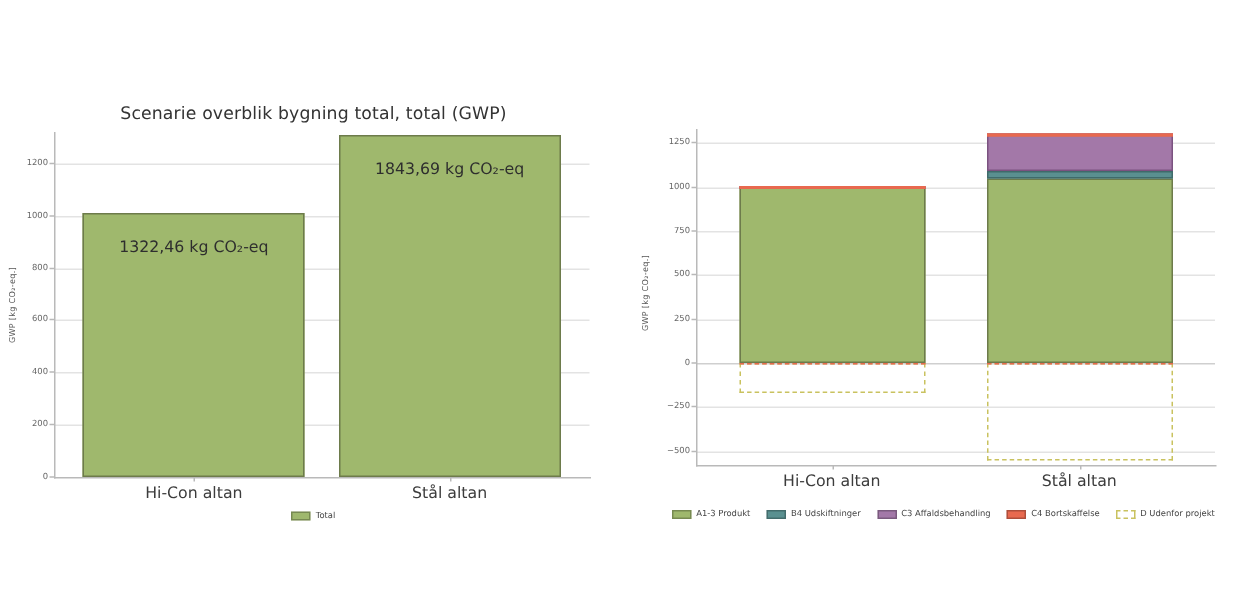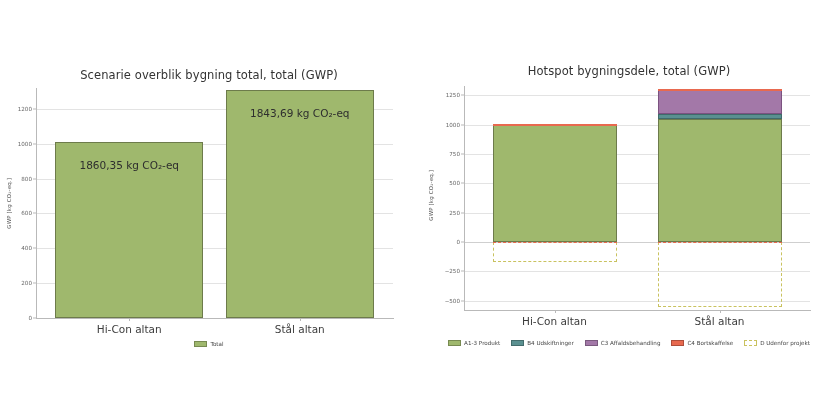--- a/index.html
+++ b/index.html
@@ -159,36 +159,35 @@
         <div class="ytick-mark" style="left:33px;top:108.9090909090909px;"></div>
       </div>
     <div id="left-xticks">
         <div class="xtick-mark" style="left:129.25px;top:318px;"></div>
         <div class="xtick-label" style="left:49.25px;width:160px;top:323px;">Hi-Con altan</div>
         <div class="xtick-mark" style="left:299.75px;top:318px;"></div>
         <div class="xtick-label" style="left:219.75px;width:160px;top:323px;">Stål altan</div>
       </div>
     <div id="left-bars">
         <div class="bar bar-outline" style="left:55.25px;top:142.30265151515152px;width:148px;height:175.69734848484848px;background:#9fb86d;border-color:#6d7b4b;"></div>
-        <div class="bar-datalabel" style="left:55.25px;width:148px;top:159.30265151515152px;">1860,35 kg CO₂-eq</div>
+        <div class="bar-datalabel" style="left:55.25px;width:148px;top:159.30265151515152px;">1322,46 kg CO₂-eq</div>
         <div class="bar bar-outline" style="left:225.75px;top:90.39060606060607px;width:148px;height:227.60939393939393px;background:#9fb86d;border-color:#6d7b4b;"></div>
         <div class="bar-datalabel" style="left:225.75px;width:148px;top:107.39060606060607px;">1843,69 kg CO₂-eq</div>
       </div>
 
     <div class="legend" style="left:0;right:0;top:341px;" id="left-legend">
         <div class="legend-item">
           <span class="swatch" style="background: rgb(159, 184, 109); border: 1px solid rgba(0, 0, 0, 0.25);"></span>
           <span>Total</span>
         </div>
       </div>
   </div>
 
   <div class="panel" id="panel-right">
 
-    <div class="chart-title" style="top:64px;">Hotspot bygningsdele, total (GWP)</div>
 
     <div class="ylabel" style="left:8px;top:170px;">GWP [kg CO₂-eq.]</div>
 
     <div class="plot" id="right-plot" style="left:44px;top:86px;width:346px;height:224px;">
     <div class="gridline" style="top:214.6178010471204px;"></div>
         <div class="gridline" style="top:185.29842931937173px;"></div>
         <div class="zeroline" style="top:155.97905759162305px;"></div>
         <div class="gridline" style="top:126.65968586387436px;"></div>
         <div class="gridline" style="top:97.34031413612564px;"></div>
         <div class="gridline" style="top:68.02094240837695px;"></div>

